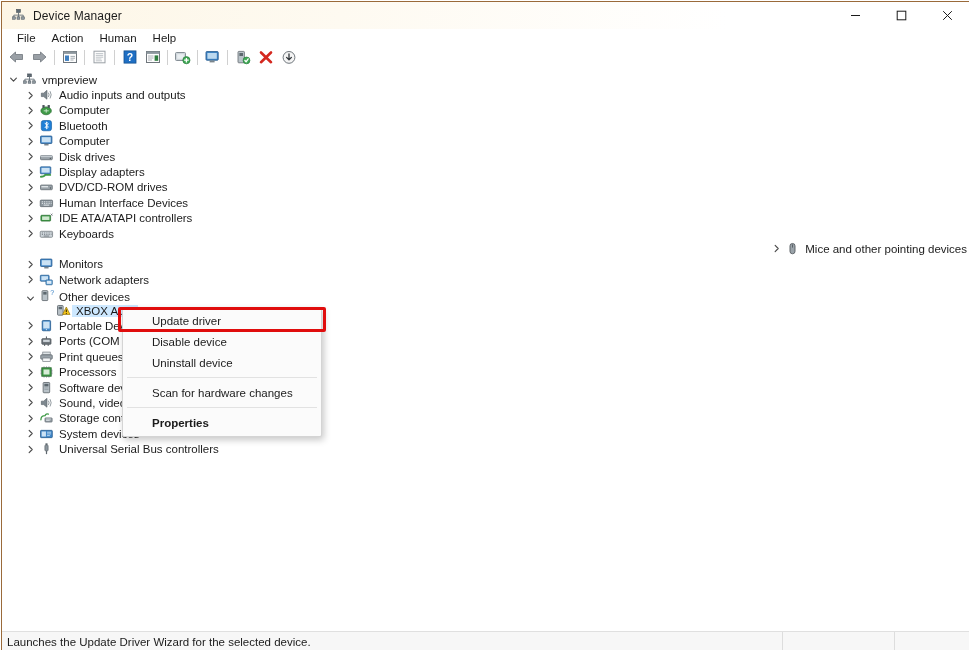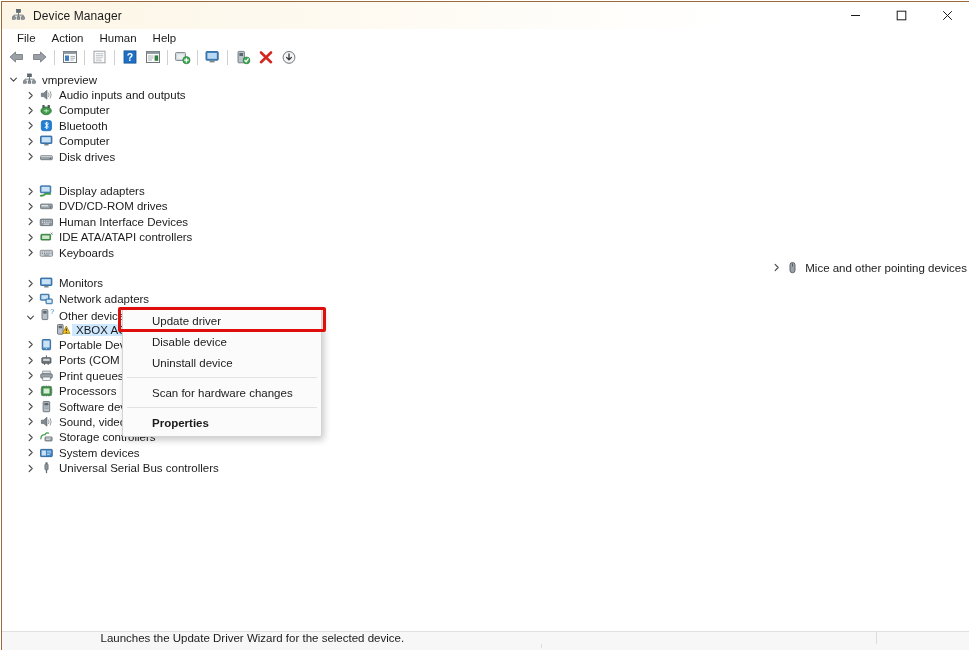--- a/index.html
+++ b/index.html
@@ -182,21 +182,20 @@
   
   .statusbar {
     position: absolute;
     left: 1px; top: 630px;
     width: 968px; height: 20px;
     background: #f7f7f7;
     border-top: 1px solid #e0e0e0;
     display: flex;
     align-items: center;
     box-sizing: border-box;
-    flex-direction: column;
   }
   .status-pane {
     height: 20px;
     display: flex;
     align-items: center;
     font-size: 11.5px;
     color: #1b1b1b;
     padding-left: 5px;
     box-sizing: border-box;
     border-right: 1px solid #dddddd;
@@ -416,21 +415,21 @@
           </div>
           <div class="node-icon">
             <svg width="15" height="14" viewBox="0 0 16 15">
               <rect x="1.6" y="6" width="12.6" height="4.4" rx="0.8" fill="#9aa3a9" stroke="#5f686e" stroke-width="0.8"></rect>
               <rect x="1.6" y="6" width="12.6" height="1.6" fill="#c5ccd1"></rect>
               <circle cx="12.1" cy="9" r="0.7" fill="#4d5459"></circle>
             </svg>
           </div>
           <div class="node-label">Disk drives</div>
         </div>
-        <div class="node" style="padding-left: 21px; margin-top: 19px;">
+        <div class="node" style="padding-left: 21px;">
           <div class="chev">
             <svg width="9" height="9" viewBox="0 0 10 10">
               <path d="M3.5 1.6 L6.9 5 L3.5 8.4" stroke="#4a4a4a" stroke-width="1.25" fill="none" stroke-linecap="round" stroke-linejoin="round"></path>
             </svg>
           </div>
           <div class="node-icon">
             <svg width="15" height="14" viewBox="0 0 16 15">
               <rect x="1.4" y="2" width="11.2" height="7.4" rx="0.7" fill="#3f86c8" stroke="#2b5f91" stroke-width="0.8"></rect>
               <rect x="2.6" y="3" width="8.8" height="5.2" fill="#cbe2f4"></rect>
               <path d="M2 12.6 Q5.6 12.6 6.6 10.6 L12 10.6" stroke="#3f9a47" stroke-width="2" fill="none" stroke-linecap="round"></path>

